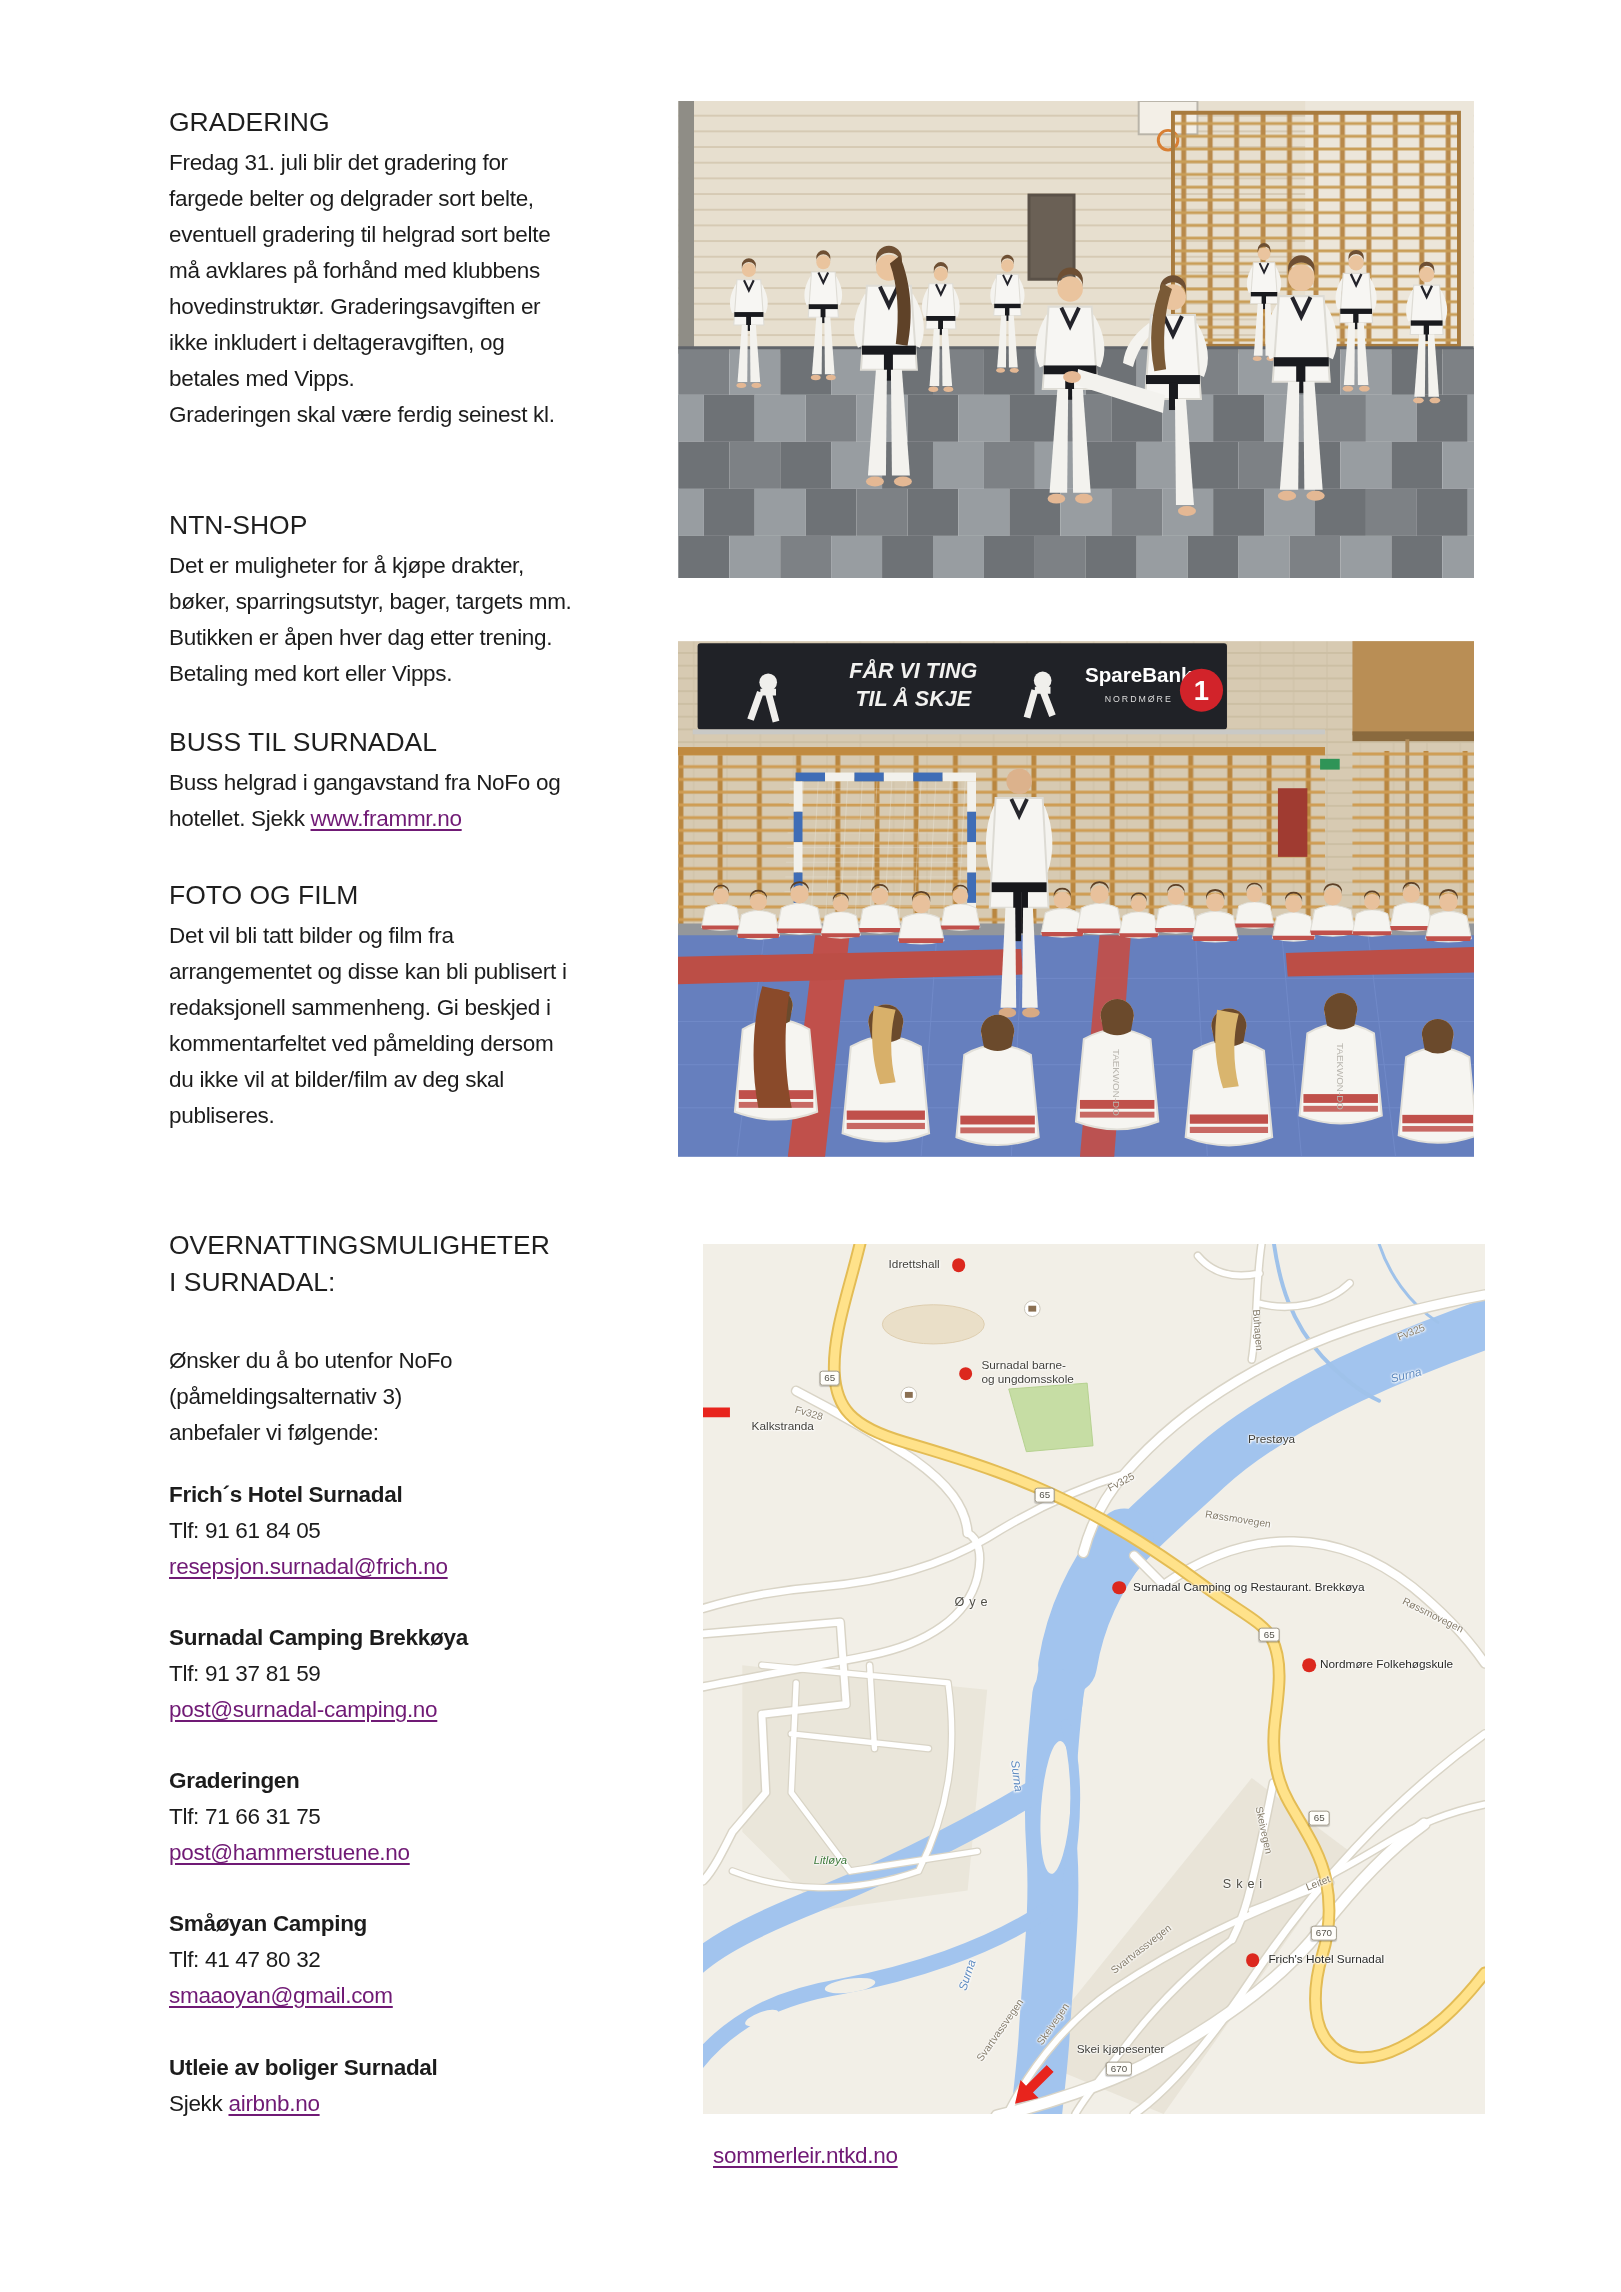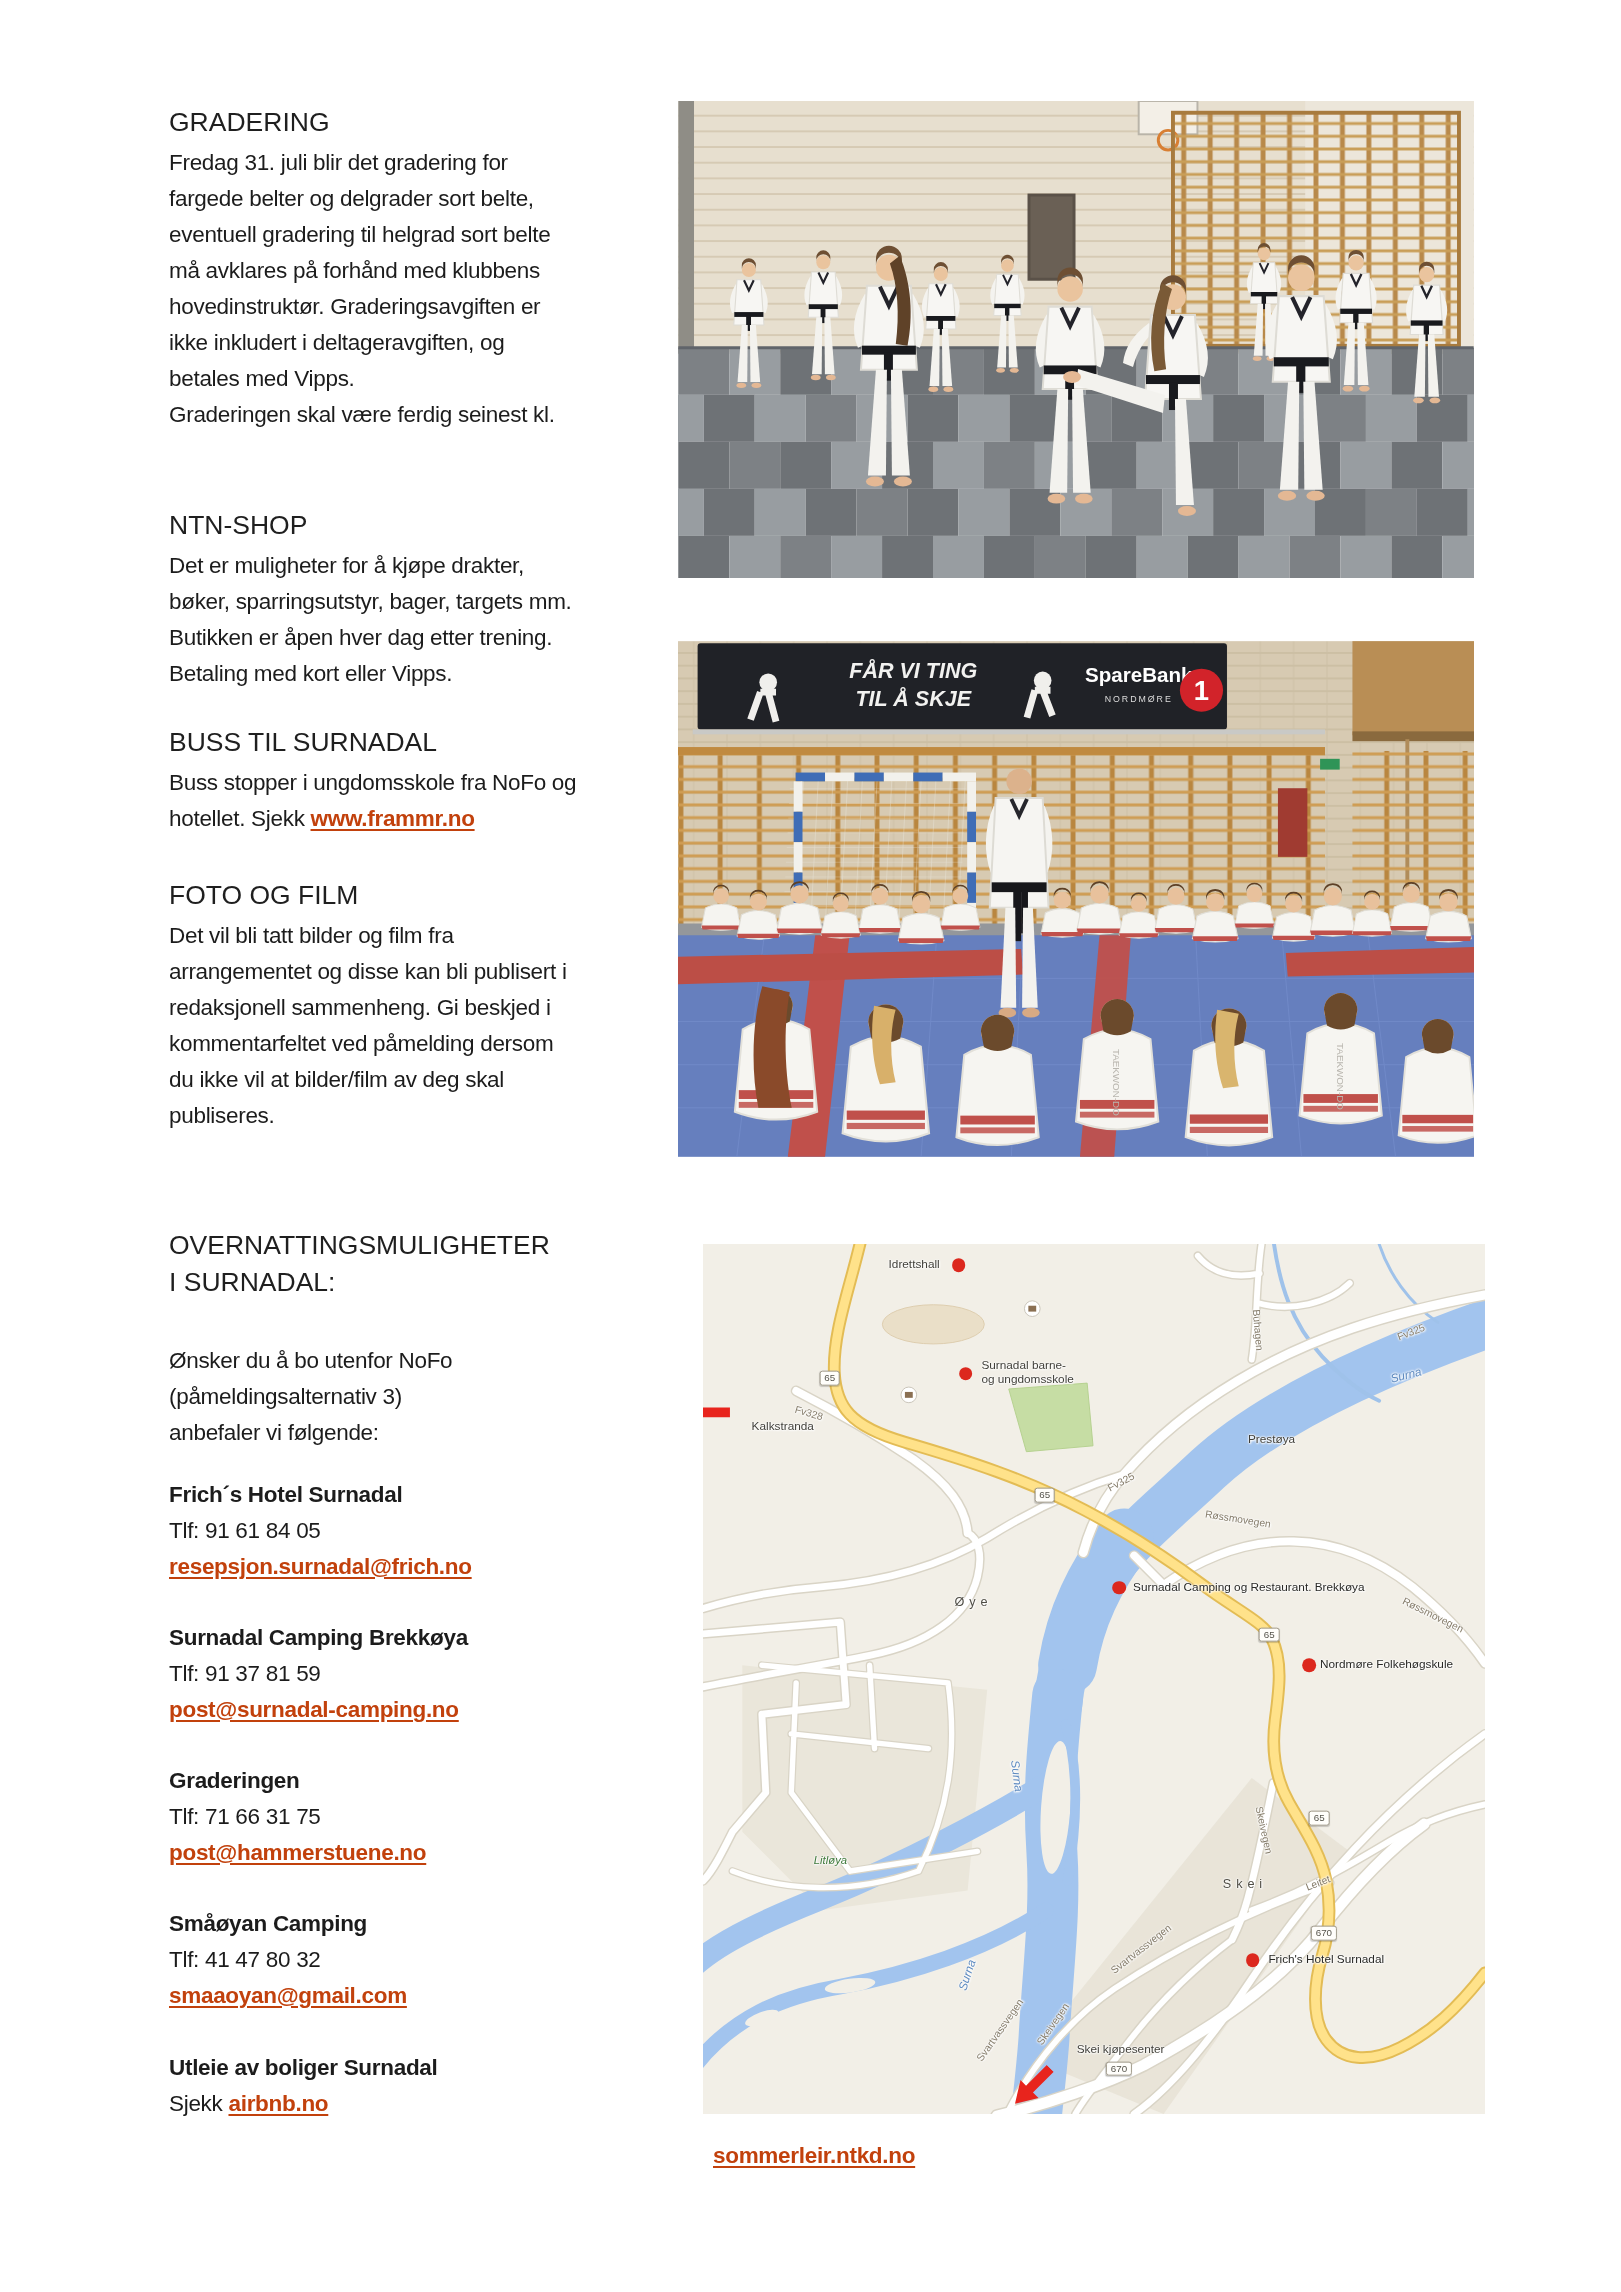--- a/index.html
+++ b/index.html
@@ -5,21 +5,21 @@
   html,body{margin:0;padding:0;background:#8a8a8a;}
   #page{position:relative;width:1621px;height:2293px;background:#ffffff;margin:0 auto;
         font-family:"Liberation Sans",sans-serif;overflow:hidden;}
   
   #left-col{position:absolute;left:169px;top:0;width:495px;height:2293px;}
   .sec{position:absolute;left:0;width:495px;color:#1c1c1c;}
   .sec-h{font-size:26.5px;line-height:37px;color:#1f1f1f;letter-spacing:0;}
   .sec-body{margin-top:3.9px;}
   .sec-line{font-size:22.5px;line-height:36px;letter-spacing:-0.3px;white-space:nowrap;}
   .seg-bold{font-weight:bold;}
-  .lnk{color:#c2410c;text-decoration:underline;text-underline-offset:2.9px;cursor:pointer;font-weight:bold;}
+  .lnk{color:#701a75;text-decoration:underline;text-underline-offset:2.9px;cursor:pointer;}
   #footer-link{position:absolute;font-size:22.5px;letter-spacing:-0.3px;}
   
   .ph{position:absolute;overflow:hidden;}
   #photo1{left:678px;top:101px;width:796px;height:477px;}
   #photo2{left:678px;top:641px;width:796px;height:516px;}
   
   #map{left:703px;top:1244px;width:782px;height:870px;background:#f2efe7;}
   #map svg{position:absolute;left:0;top:0;}
   #map-overlay{position:absolute;left:0;top:0;width:100%;height:100%;}
   .ml{position:absolute;white-space:nowrap;
@@ -61,21 +61,21 @@
         <div class="sec-body">
           <div class="sec-line"><span class="seg-plain">Det er muligheter for å kjøpe drakter,</span></div>
           <div class="sec-line"><span class="seg-plain">bøker, sparringsutstyr, bager, targets mm.</span></div>
           <div class="sec-line"><span class="seg-plain">Butikken er åpen hver dag etter trening.</span></div>
           <div class="sec-line"><span class="seg-plain">Betaling med kort eller Vipps.</span></div>
         </div>
       </div>
       <div class="sec" style="top: 724px;">
         <div class="sec-h">BUSS TIL SURNADAL</div>
         <div class="sec-body">
-          <div class="sec-line"><span class="seg-plain">Buss stopper i ungdomsskole fra NoFo og</span></div>
+          <div class="sec-line"><span class="seg-plain">Buss helgrad i gangavstand fra NoFo og</span></div>
           <div class="sec-line"><span class="seg-plain">hotellet. Sjekk  </span><a class="lnk" href="#">www.frammr.no</a></div>
         </div>
       </div>
       <div class="sec" style="top: 877px;">
         <div class="sec-h">FOTO OG FILM</div>
         <div class="sec-body">
           <div class="sec-line"><span class="seg-plain">Det vil bli tatt bilder og film fra</span></div>
           <div class="sec-line"><span class="seg-plain">arrangementet og disse kan bli publisert i</span></div>
           <div class="sec-line"><span class="seg-plain">redaksjonell sammenheng. Gi beskjed i</span></div>
           <div class="sec-line"><span class="seg-plain">kommentarfeltet ved påmelding dersom</span></div>

